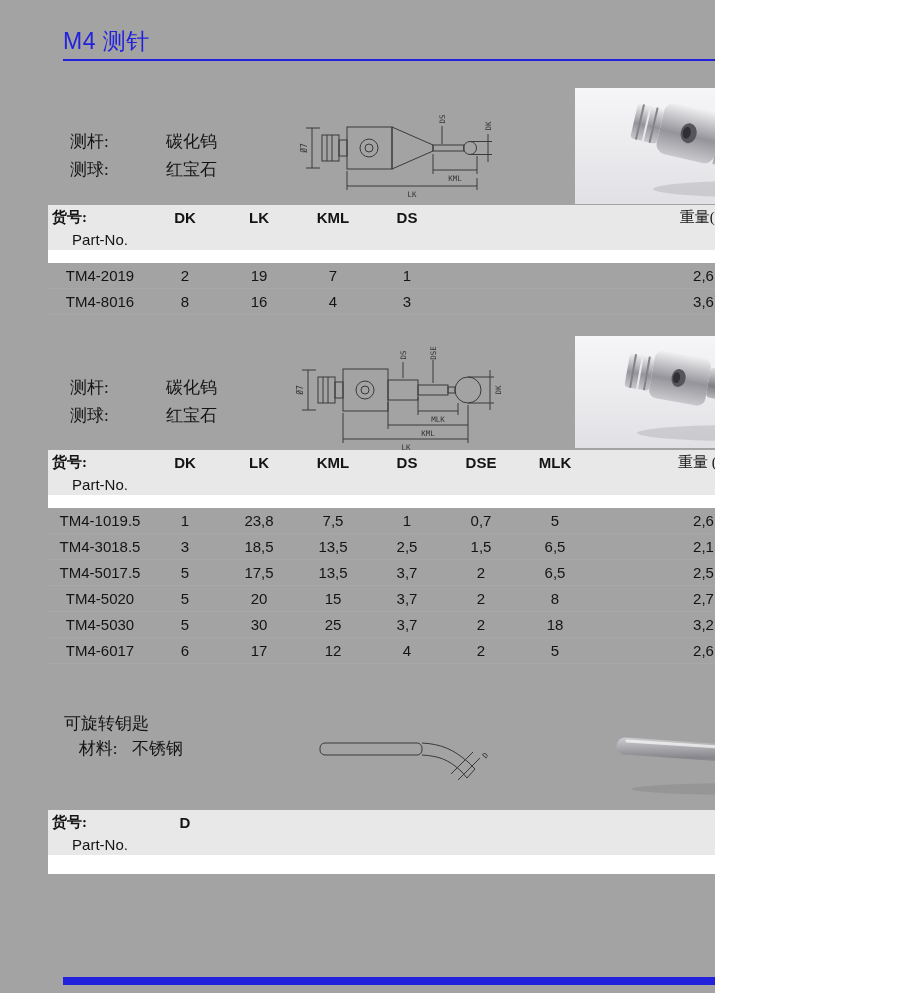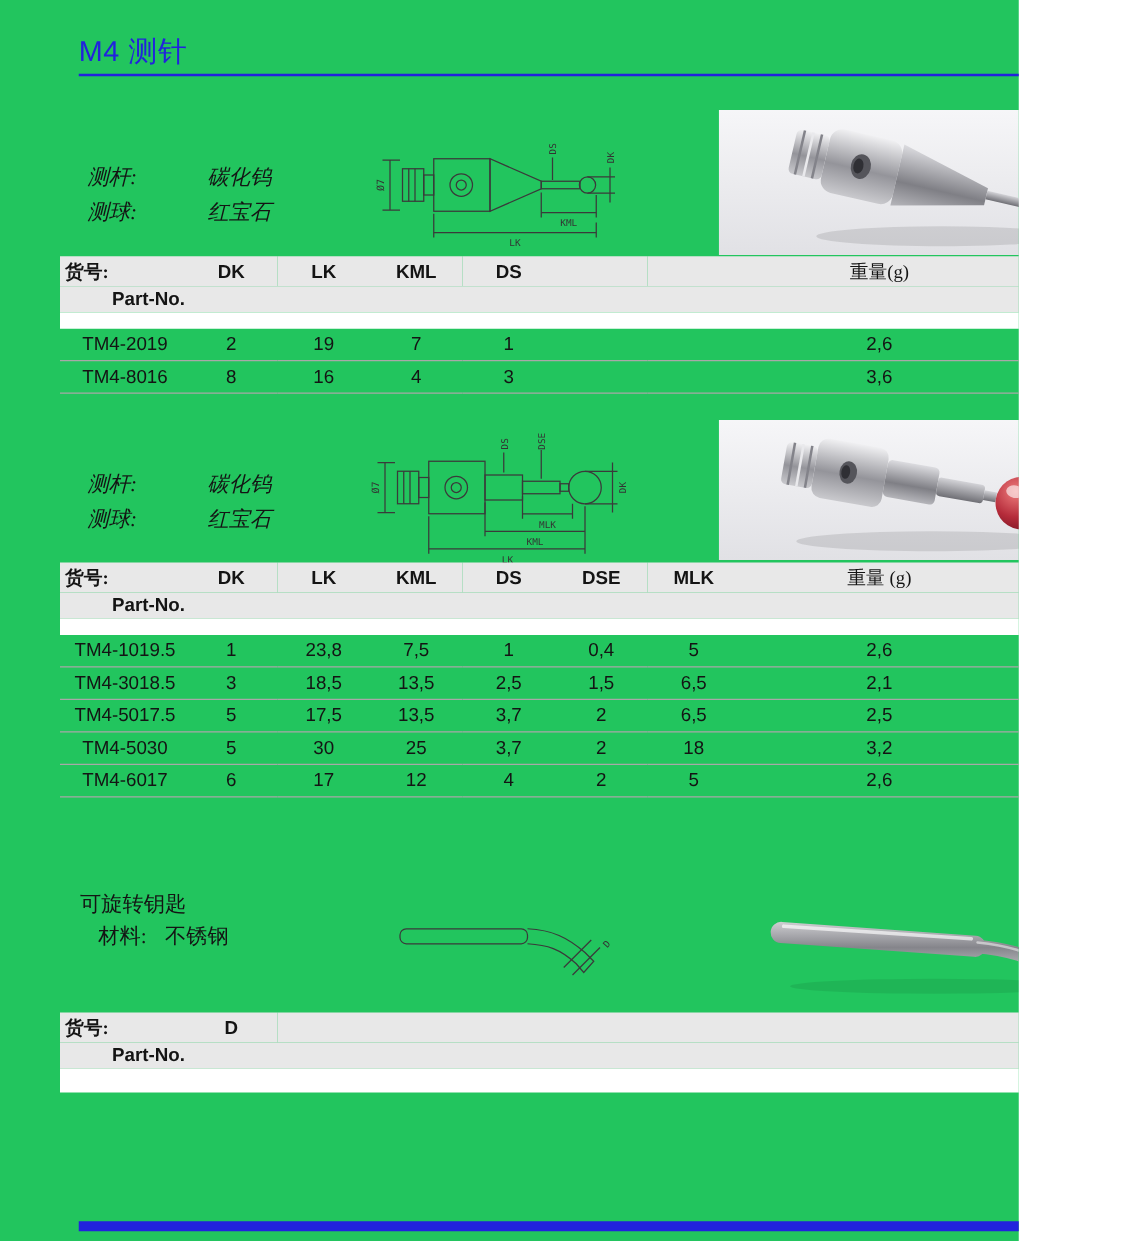--- a/index.html
+++ b/index.html
@@ -1,27 +1,27 @@
 <!DOCTYPE html>
 <html><head>
 <meta charset="utf-8">
 <style>
   html,body{margin:0;padding:0;background:#fff;}
-  .page{position:relative;width:815px;height:993px;background:#22c55e;overflow:hidden;
+  .page{position:relative;width:715px;height:993px;background:#a3a3a3;overflow:hidden;
         font-family:"Liberation Sans",sans-serif;color:#141414;}
 
   
   .page-title{position:absolute;left:63px;top:26px;margin:0;font-size:23px;font-weight:400;
               color:#2222dd;letter-spacing:.5px;font-family:"Liberation Sans",sans-serif;}
   .title-rule{position:absolute;left:63px;top:59px;width:807px;height:2px;background:#2222dd;}
   .bottom-rule{position:absolute;left:63px;top:977px;width:807px;height:8px;background:#2222dd;}
 
   
   .mats{position:absolute;font-family:"Liberation Serif",serif;font-size:17px;}
-  .mats .mrow{display:flex;line-height:28px;font-style:italic;}
+  .mats .mrow{display:flex;line-height:28px;}
   .mats .lab{width:96px;}
   #mats1{left:70px;top:128px;}
   #mats2{left:70px;top:374px;}
   #sec3-head{position:absolute;left:64px;top:712px;font-family:"Liberation Serif",serif;font-size:17px;}
   #sec3-head .mrow{display:flex;line-height:28px;text-align:center;}
   #sec3-head .lab{width:68px;}
 
   
   .drawing,.photo{position:absolute;}
   #draw1{left:290px;top:98px;}
@@ -30,21 +30,21 @@
   #photo1{left:575px;top:88px;}
   #photo2{left:575px;top:336px;}
   #photo3{left:575px;top:698px;}
 
   
   table.tbl{position:absolute;left:48px;width:812px;border-collapse:collapse;table-layout:fixed;
             font-size:15px;}
   #t1{top:205px;} #t2{top:450px;} #t3{top:810px;}
   .tbl thead th{background:#e8e8e8;padding:0;margin:0;height:24px;vertical-align:middle;
                 font-weight:bold;text-align:center;font-size:15px;}
-  .tbl thead tr.sub th{height:21px;font-weight:bold;text-align:right;}
+  .tbl thead tr.sub th{height:21px;font-weight:normal;text-align:center;}
   .th-part{text-align:left !important;padding-left:4px !important;
            font-family:"Liberation Serif",serif;}
   .th-part-en{padding-left:4px !important;font-family:"Liberation Sans",sans-serif;}
   .th-wt{font-weight:normal !important;font-family:"Liberation Serif",serif;padding-right:45px !important;}
   .tbl tr.sp td{height:13px;border:none;background:#fff;}
   #t3 tr.sp td{height:19px;}
   .tbl tbody td{border-bottom:1px solid #a8a8a8;height:25px;text-align:center;padding:0;}
   .td-part{text-align:right;padding-left:4px !important;}
   .td-wt{padding-right:45px !important;}
   .td-note{text-align:left !important;padding-left:76px !important;}
@@ -308,21 +308,21 @@
       <tr class="sp">
           <td colspan="8"></td>
         </tr>
 
       <tr>
         <td class="td-part">TM4-1019.5</td>
         <td>1</td>
         <td>23,8</td>
         <td>7,5</td>
         <td>1</td>
-        <td>0,4</td>
+        <td>0,7</td>
         <td>5</td>
         <td class="td-wt">2,6</td>
       </tr>
       <tr>
         <td class="td-part">TM4-3018.5</td>
         <td>3</td>
         <td>18,5</td>
         <td>13,5</td>
         <td>2,5</td>
         <td>1,5</td>
@@ -331,20 +331,30 @@
       </tr>
       <tr>
         <td class="td-part">TM4-5017.5</td>
         <td>5</td>
         <td>17,5</td>
         <td>13,5</td>
         <td>3,7</td>
         <td>2</td>
         <td>6,5</td>
         <td class="td-wt">2,5</td>
+      </tr>
+      <tr>
+        <td class="td-part">TM4-5020</td>
+        <td>5</td>
+        <td>20</td>
+        <td>15</td>
+        <td>3,7</td>
+        <td>2</td>
+        <td>8</td>
+        <td class="td-wt">2,7</td>
       </tr>
       <tr>
         <td class="td-part">TM4-5030</td>
         <td>5</td>
         <td>30</td>
         <td>25</td>
         <td>3,7</td>
         <td>2</td>
         <td>18</td>
         <td class="td-wt">3,2</td>

